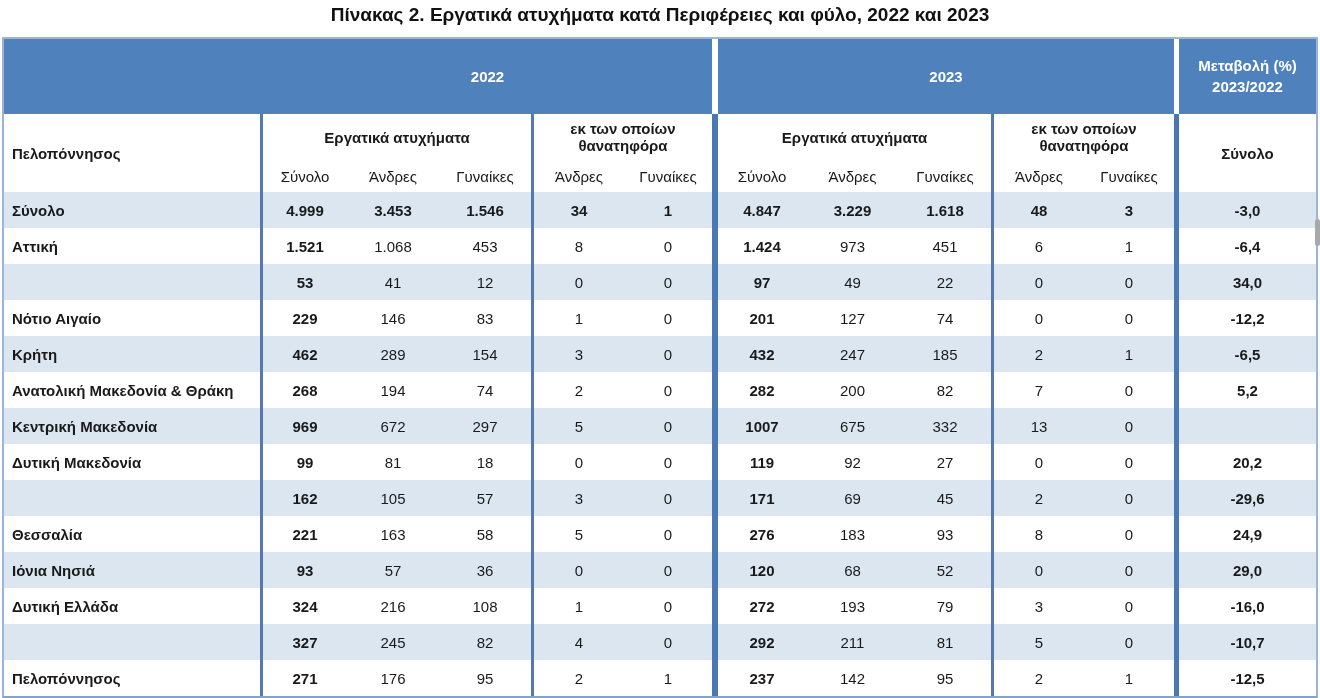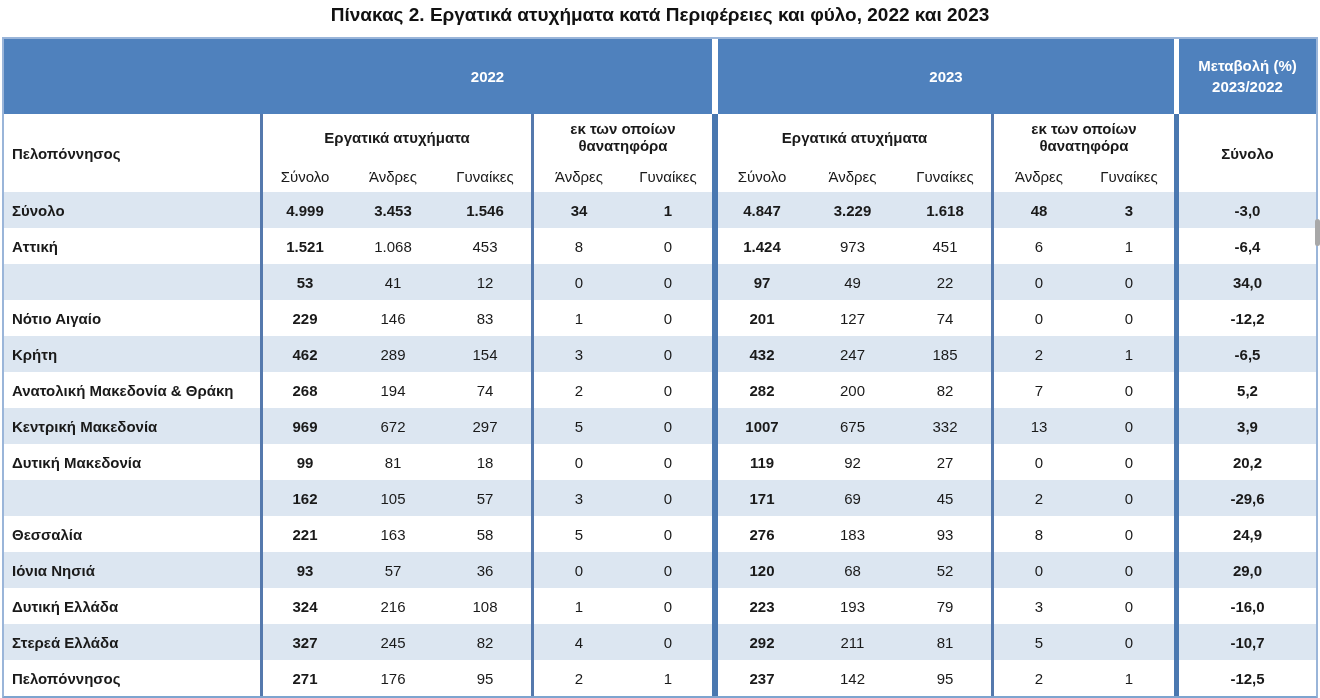--- a/index.html
+++ b/index.html
@@ -235,21 +235,20 @@
         <div class="cell v c7">5</div>
         <div class="cell v c8">0</div>
         <div class="ln p9 vthick" style="grid-column:9"></div>
         <div class="cell v v-total c10">1007</div>
         <div class="cell v c11">675</div>
         <div class="cell v c12">332</div>
         <div class="ln p13 vthin" style="grid-column:13"></div>
         <div class="cell v c14">13</div>
         <div class="cell v c15">0</div>
         <div class="ln p16 vthick" style="grid-column:16"></div>
-        <div class="cell v v-change c17">3,9</div>
       </div>
         <div class="grid drow">
         <div class="cell c-name">Δυτική Μακεδονία</div>
         <div class="ln p2 vthin" style="grid-column:2"></div>
         <div class="cell v v-total c3">99</div>
         <div class="cell v c4">81</div>
         <div class="cell v c5">18</div>
         <div class="ln p6 vthin" style="grid-column:6"></div>
         <div class="cell v c7">0</div>
         <div class="cell v c8">0</div>
@@ -322,31 +321,30 @@
         <div class="grid drow">
         <div class="cell c-name">Δυτική Ελλάδα</div>
         <div class="ln p2 vthin" style="grid-column:2"></div>
         <div class="cell v v-total c3">324</div>
         <div class="cell v c4">216</div>
         <div class="cell v c5">108</div>
         <div class="ln p6 vthin" style="grid-column:6"></div>
         <div class="cell v c7">1</div>
         <div class="cell v c8">0</div>
         <div class="ln p9 vthick" style="grid-column:9"></div>
-        <div class="cell v v-total c10">223</div>
+        <div class="cell v v-total c10">272</div>
         <div class="cell v c11">193</div>
         <div class="cell v c12">79</div>
         <div class="ln p13 vthin" style="grid-column:13"></div>
         <div class="cell v c14">3</div>
         <div class="cell v c15">0</div>
         <div class="ln p16 vthick" style="grid-column:16"></div>
         <div class="cell v v-change c17">-16,0</div>
       </div>
         <div class="grid drow">
-        <div class="cell c-name">Στερεά Ελλάδα</div>
         <div class="ln p2 vthin" style="grid-column:2"></div>
         <div class="cell v v-total c3">327</div>
         <div class="cell v c4">245</div>
         <div class="cell v c5">82</div>
         <div class="ln p6 vthin" style="grid-column:6"></div>
         <div class="cell v c7">4</div>
         <div class="cell v c8">0</div>
         <div class="ln p9 vthick" style="grid-column:9"></div>
         <div class="cell v v-total c10">292</div>
         <div class="cell v c11">211</div>

